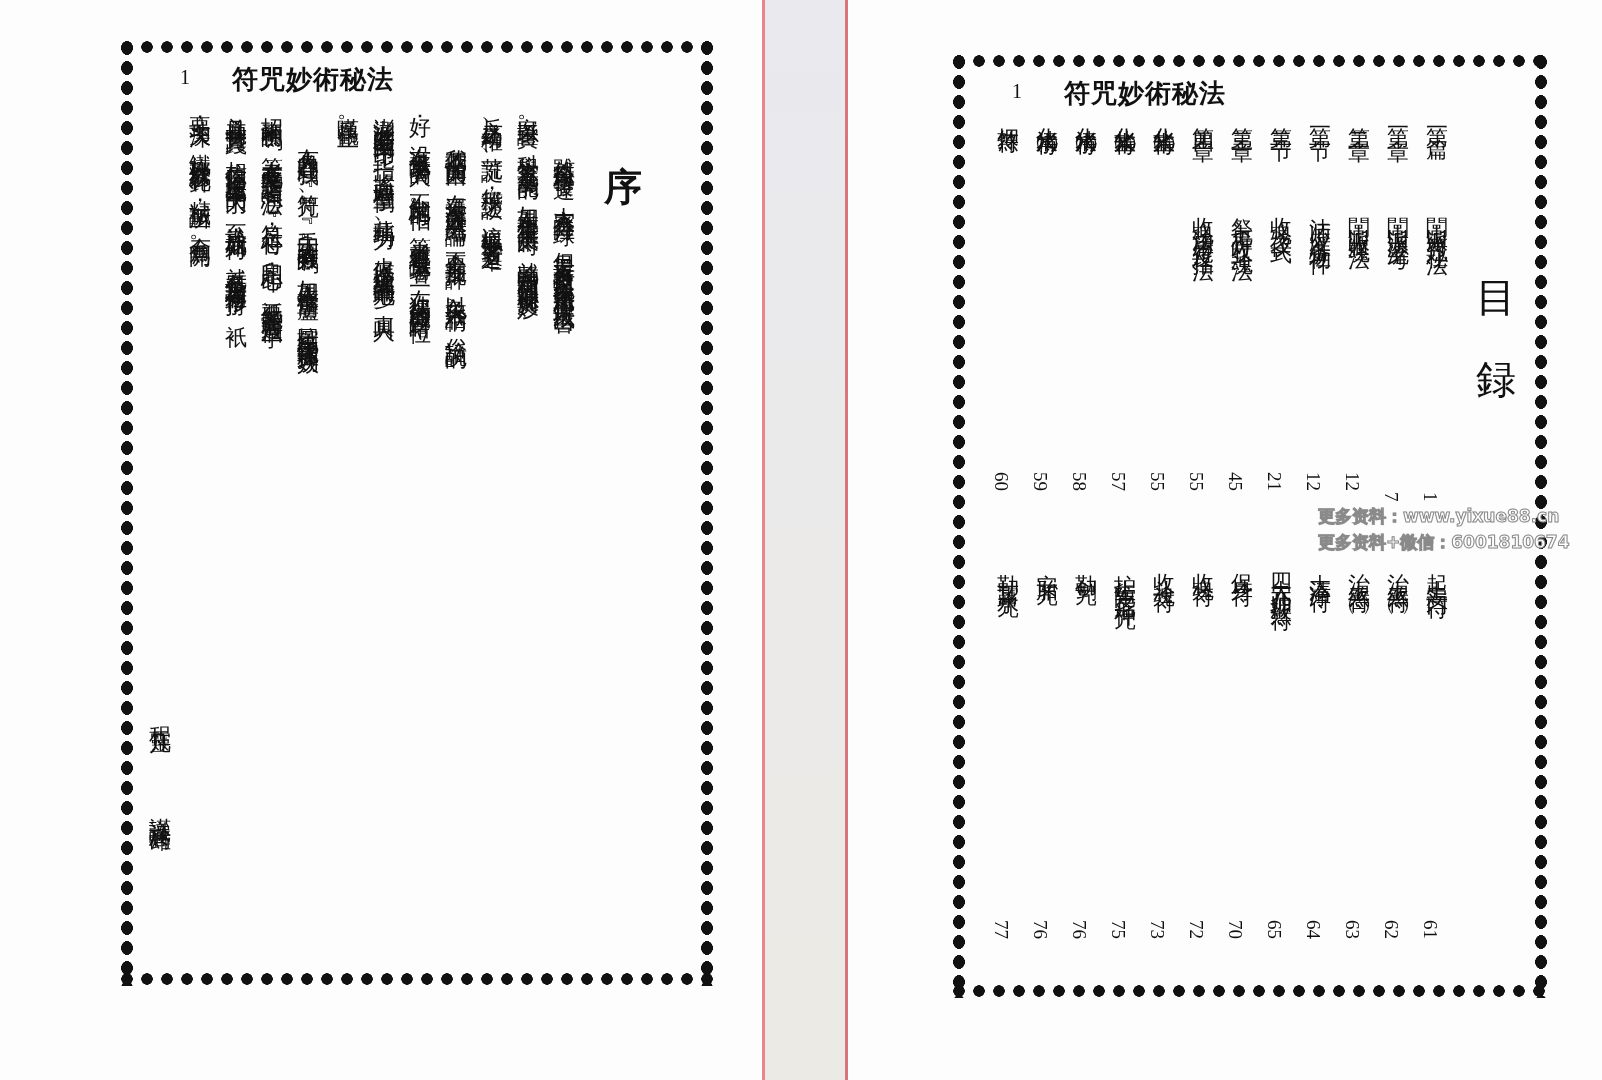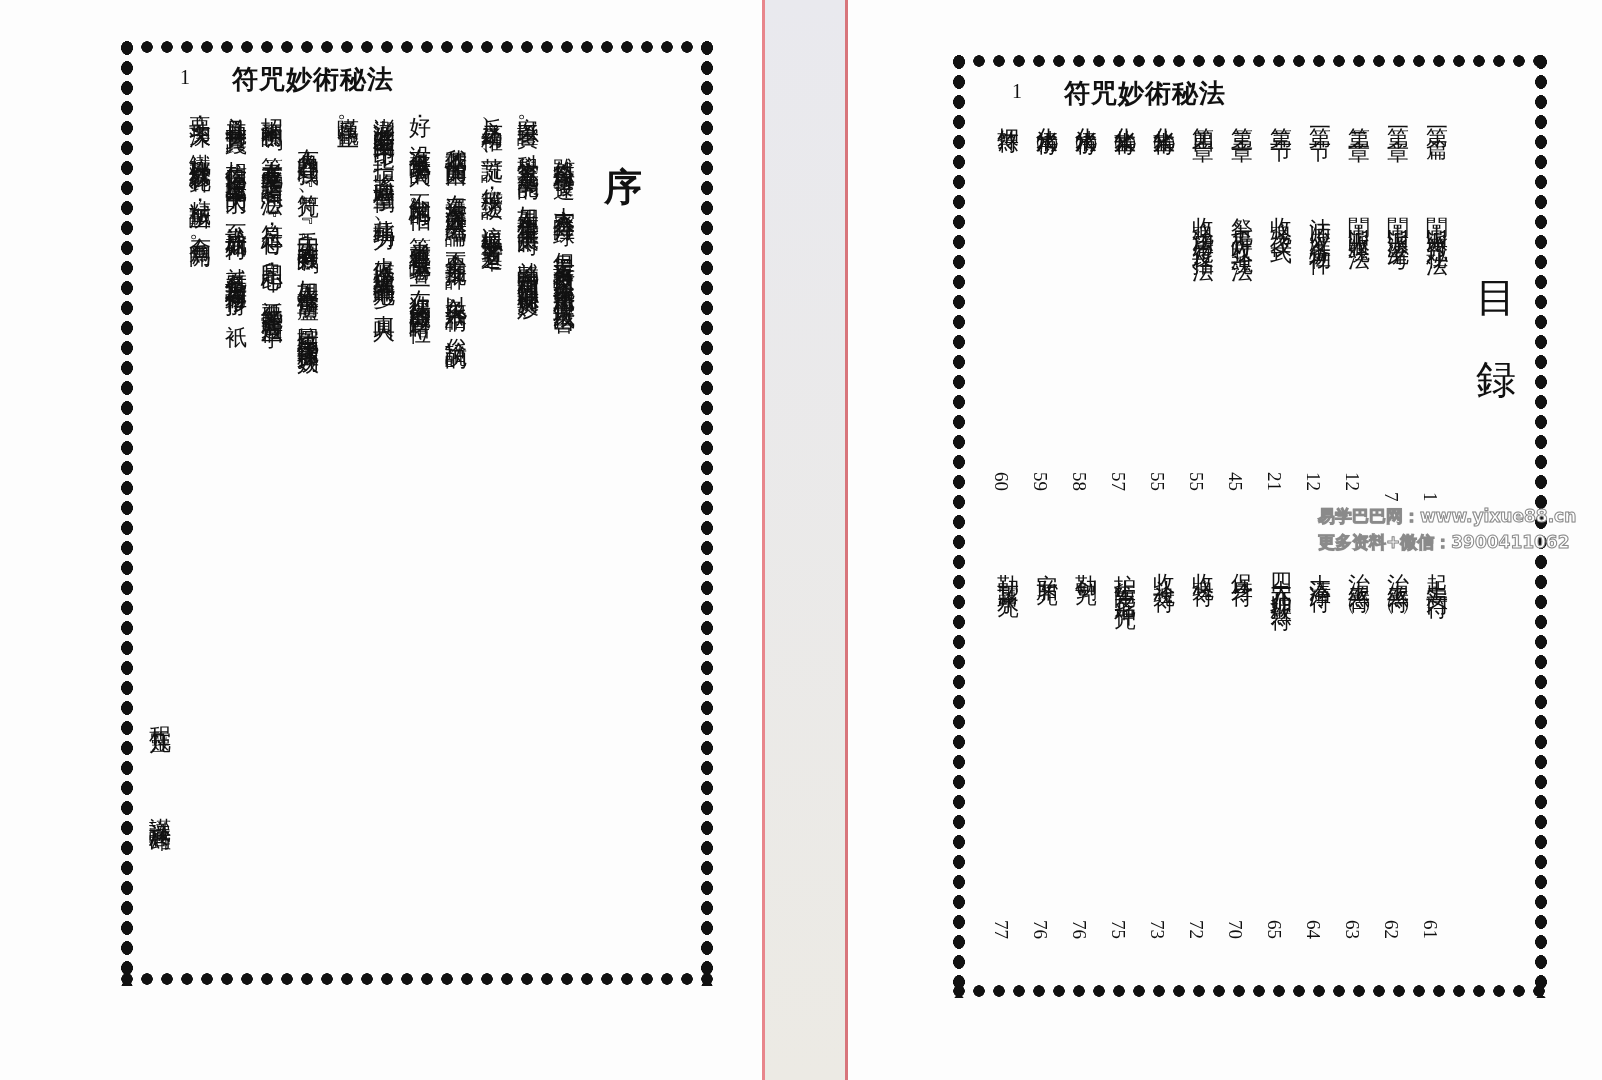--- a/index.html
+++ b/index.html
@@ -163,14 +163,14 @@
   <div class="pnum vcol" style="left:420px; top:920px;">65</div>
   <div class="pnum vcol" style="left:381px; top:920px;">70</div>
   <div class="pnum vcol" style="left:342px; top:920px;">72</div>
   <div class="pnum vcol" style="left:303px; top:920px;">73</div>
   <div class="pnum vcol" style="left:264px; top:920px;">75</div>
   <div class="pnum vcol" style="left:225px; top:920px;">76</div>
   <div class="pnum vcol" style="left:186px; top:920px;">76</div>
   <div class="pnum vcol" style="left:147px; top:920px;">77</div>
 </div>
 
-<div class="watermark" style="left:1318px; top:505px;">易学巴巴网：www.yixue88.cn</div>
-<div class="watermark" style="left:1318px; top:531px;">更多资料+微信：3900411062</div>
+<div class="watermark" style="left:1318px; top:505px;">更多资料：www.yixue88.cn</div>
+<div class="watermark" style="left:1318px; top:531px;">更多资料+微信：6001810674</div>
 
 </body></html>

